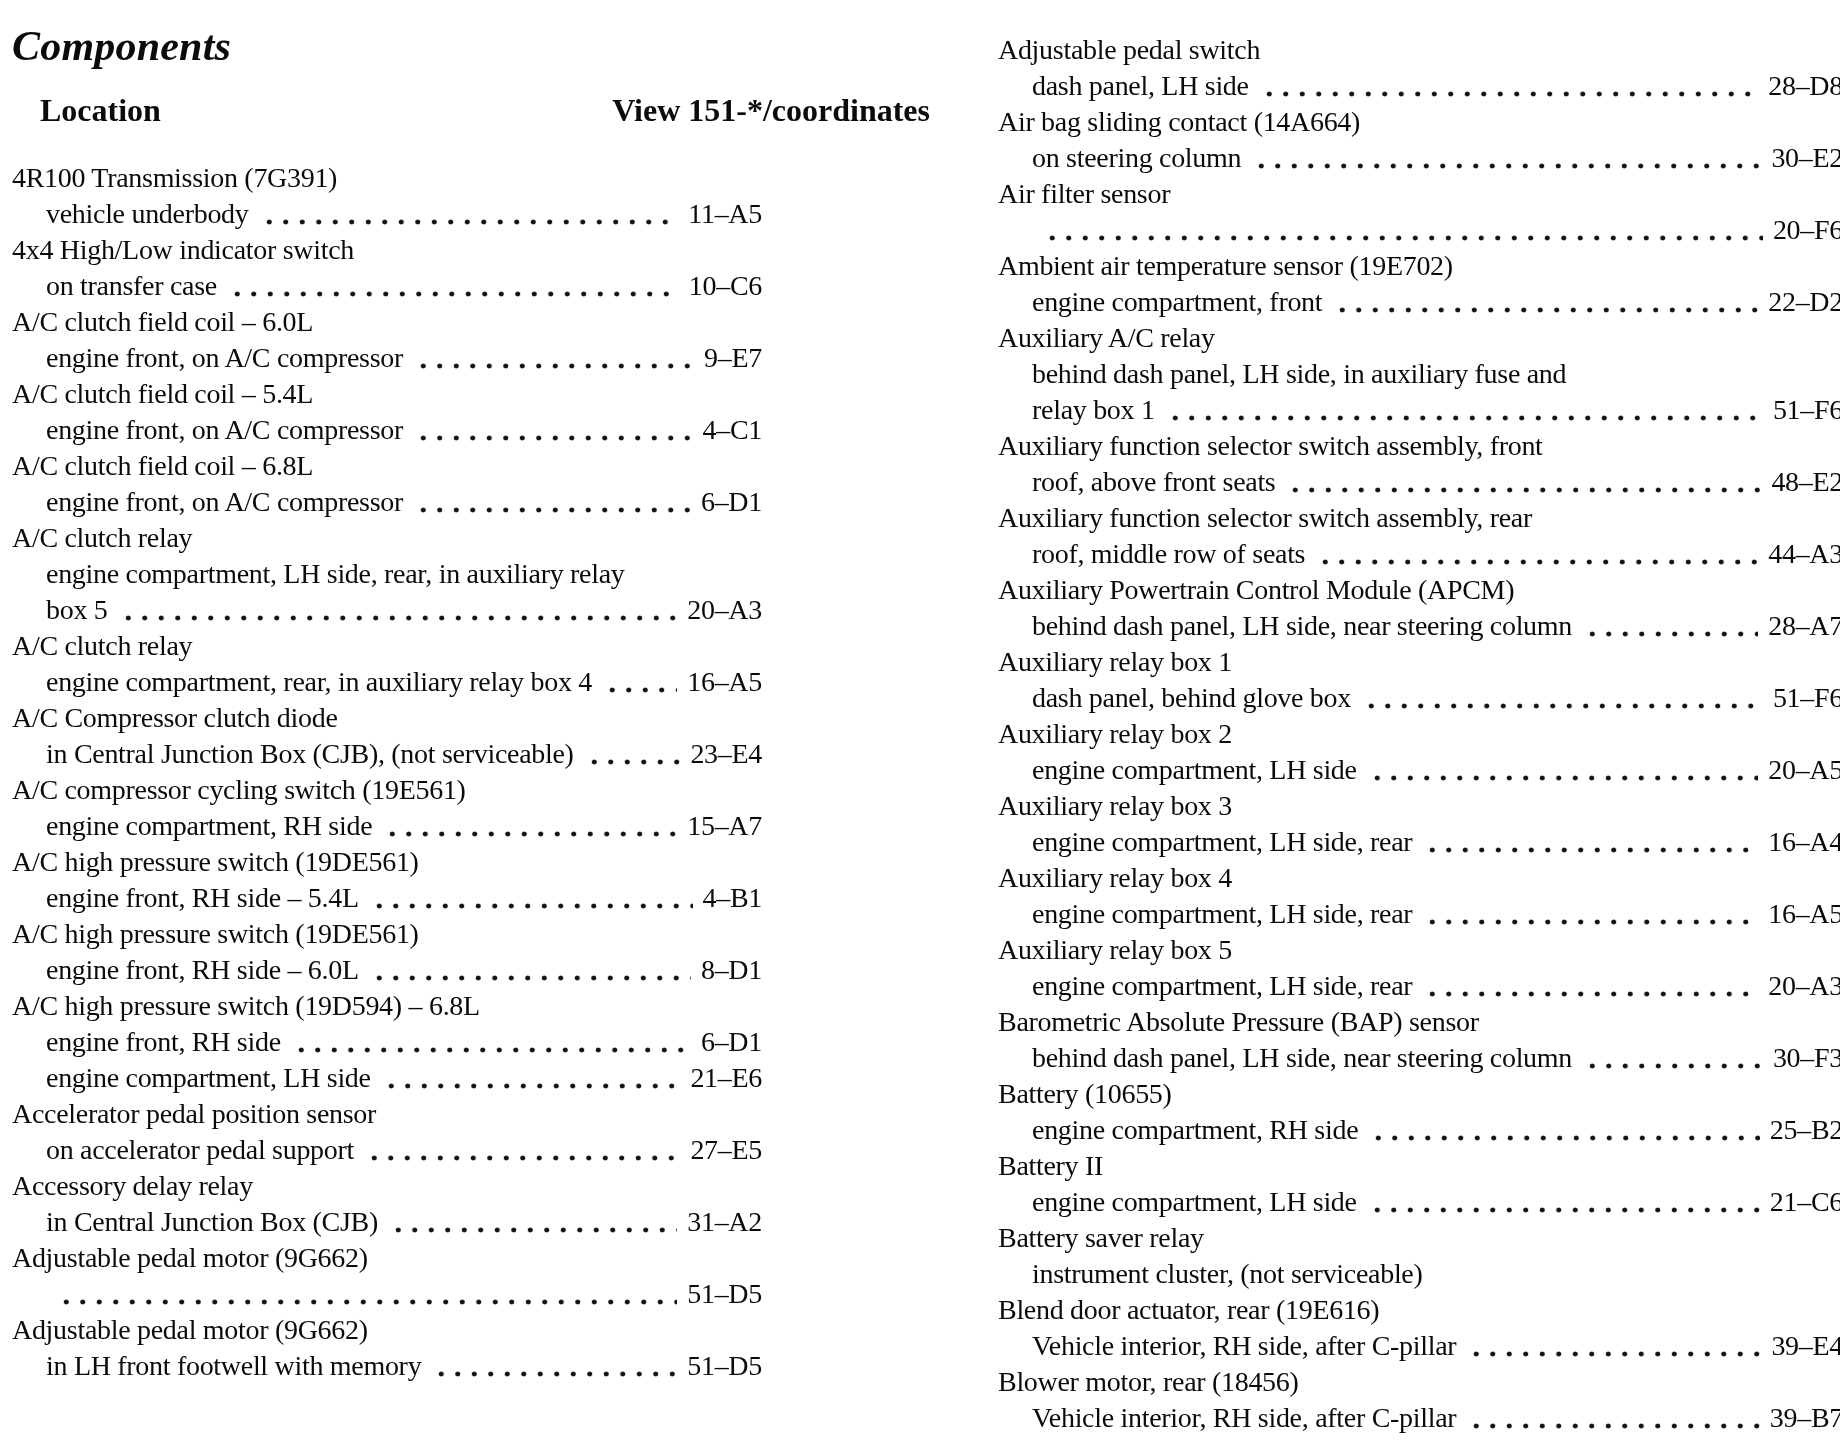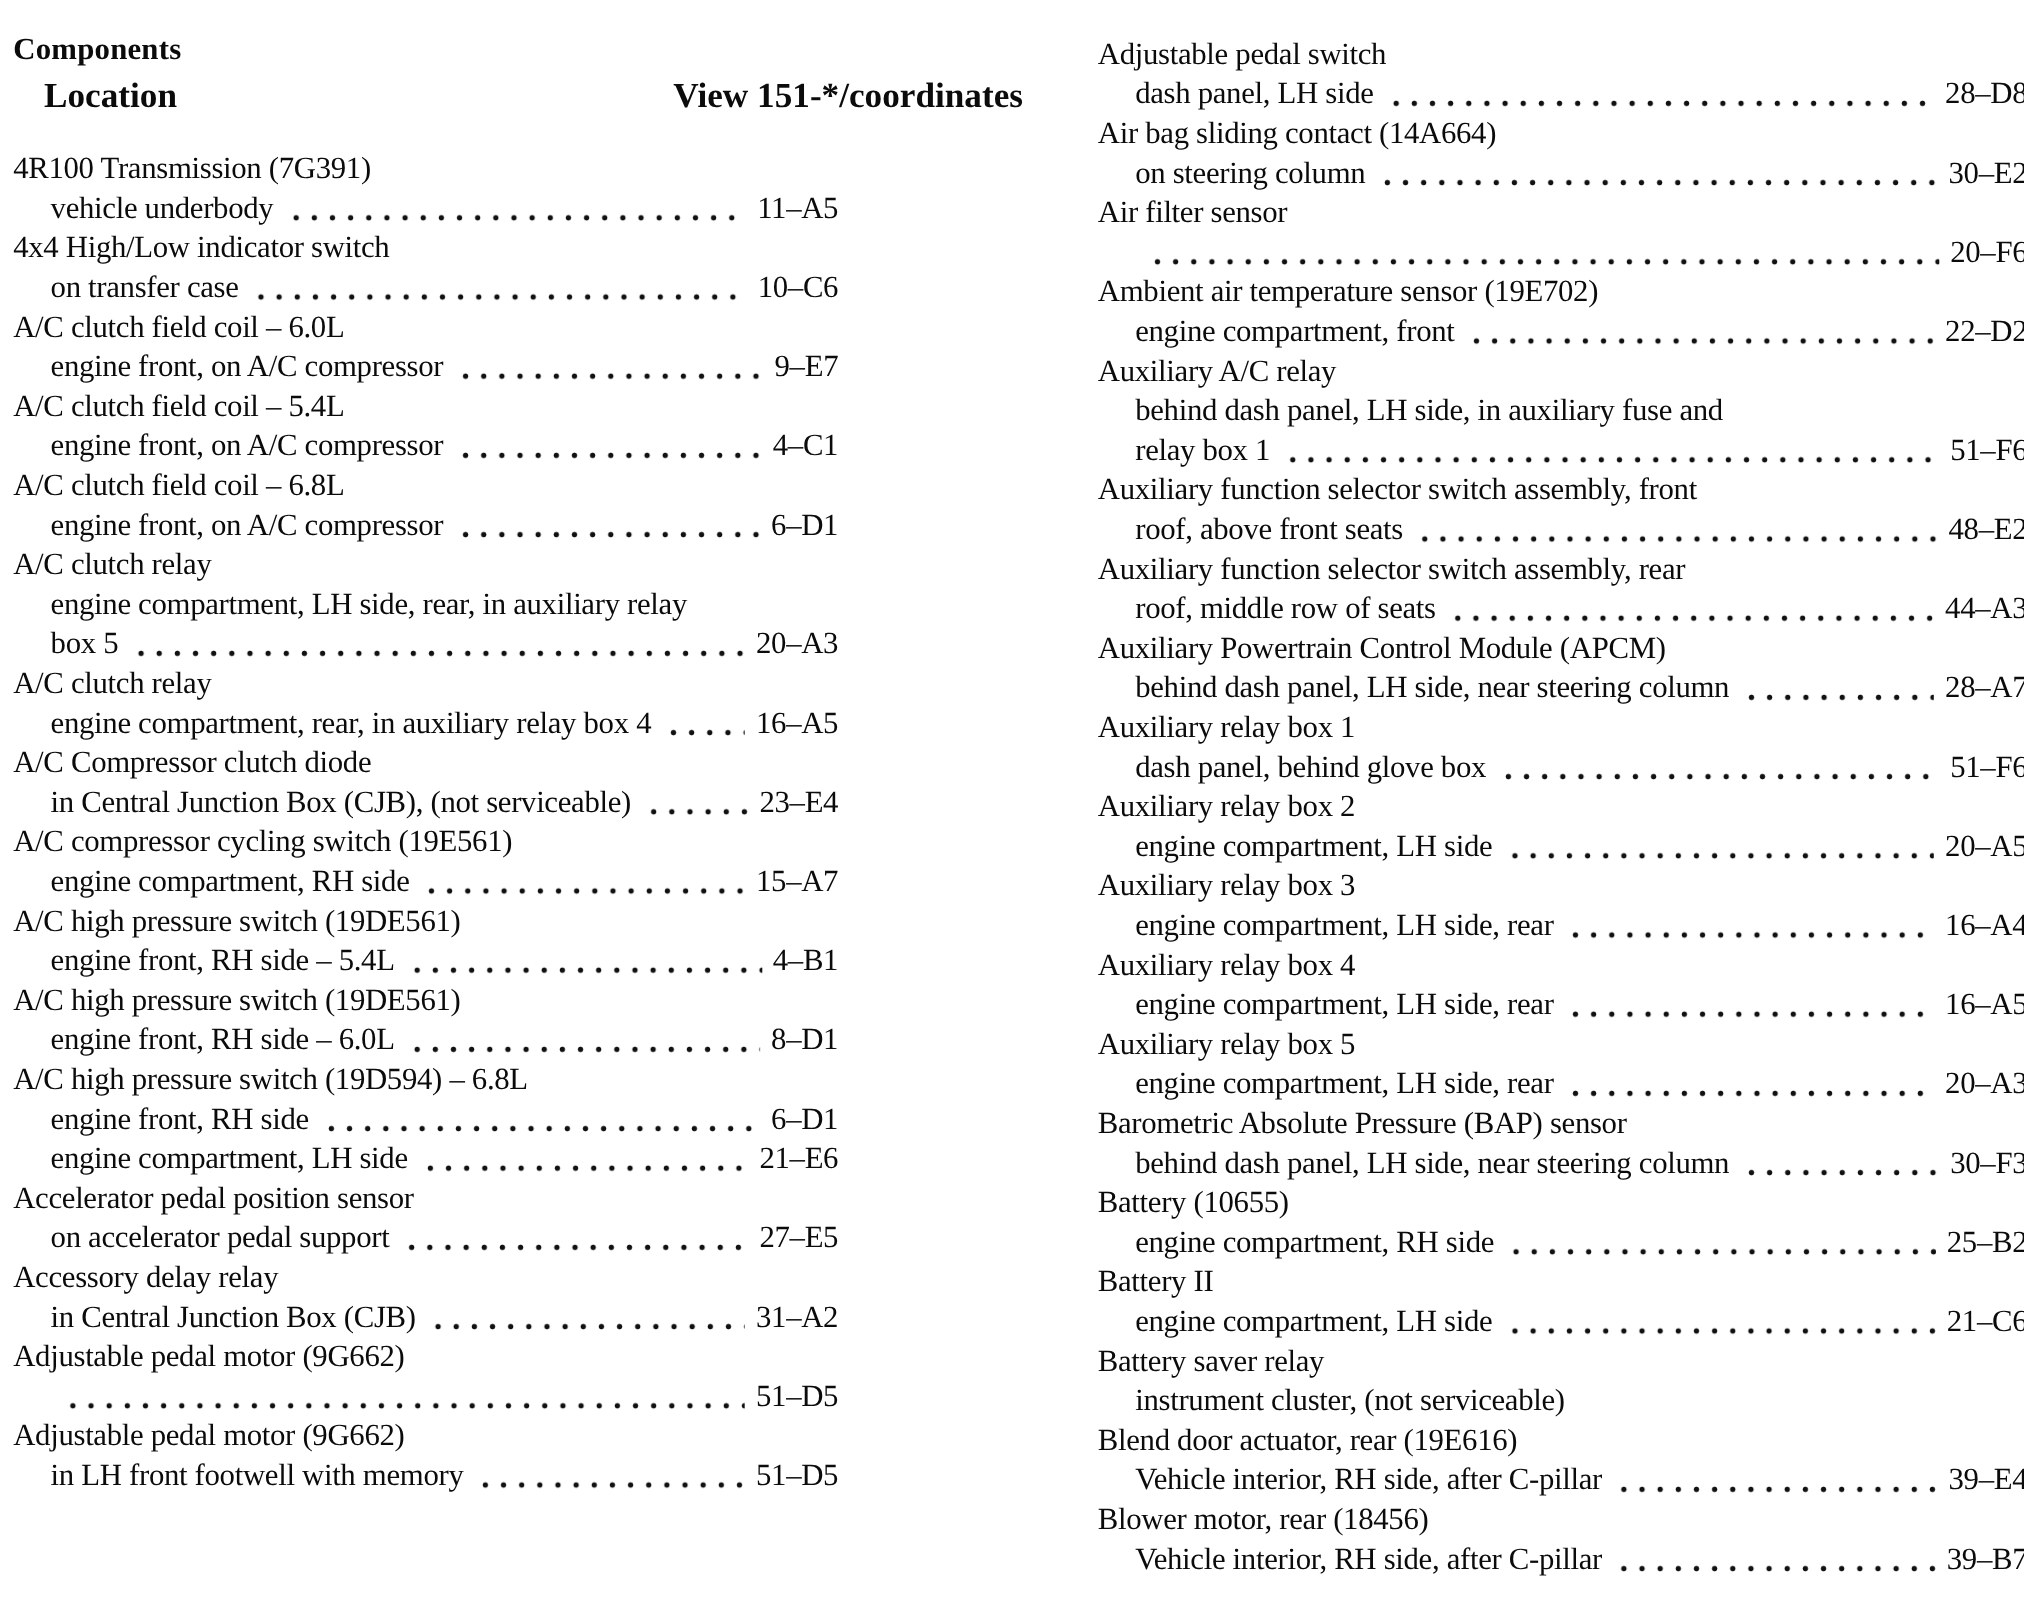--- a/index.html
+++ b/index.html
@@ -9,26 +9,26 @@
     color:#0b0b0b;
     font-family:"Liberation Serif","DejaVu Serif",serif;
     overflow:hidden;
   }
   .page { display:flex; padding:26px 0 0 12px; box-sizing:border-box; }
   .col { flex:none; }
   .col-left  { width:750px; }
   .col-right { width:845px; margin-left:236px; }
 
   .components-title {
-    font-weight:bold; font-size:28px; line-height:40px; letter-spacing:0.2px;
+    font-weight:bold; font-size:42px; line-height:40px; letter-spacing:0.2px;font-style:italic;
   }
   .subheader {
     display:flex; justify-content:space-between; align-items:center;
     font-weight:bold; font-size:32px; line-height:40px;
-    padding-left:28px;
+    margin-top:24px; padding-left:28px;
   }
   .view-label { white-space:nowrap; margin-right:-168px; }
 
   .entries {
     margin-top:30px;
     font-size:28px; line-height:36px; letter-spacing:-0.3px;
   }
   .col-right .entries { margin-top:6px; }
 
   .entry-name { white-space:nowrap; }

